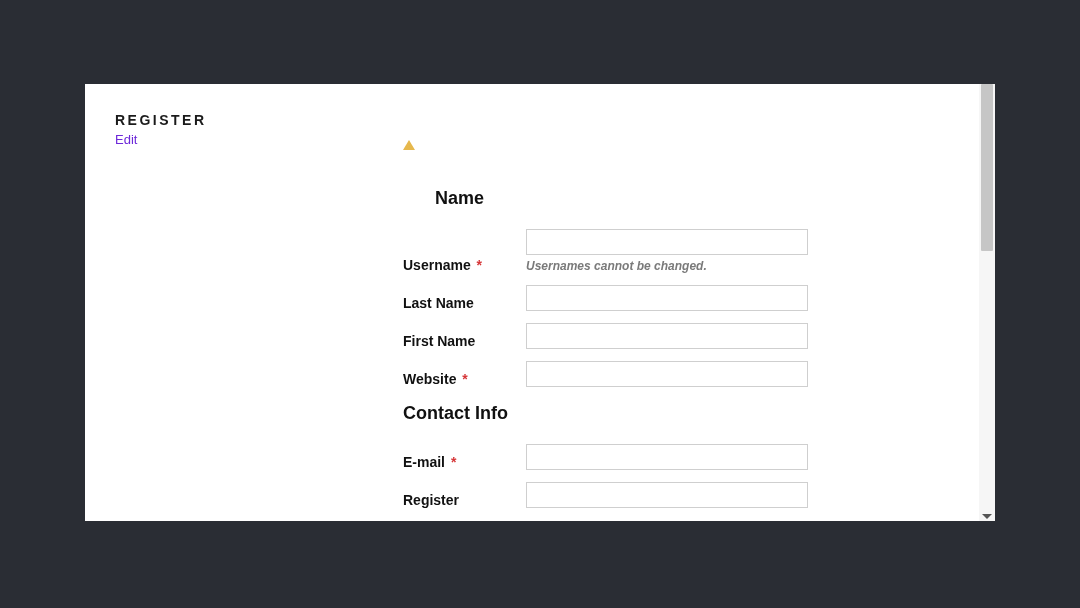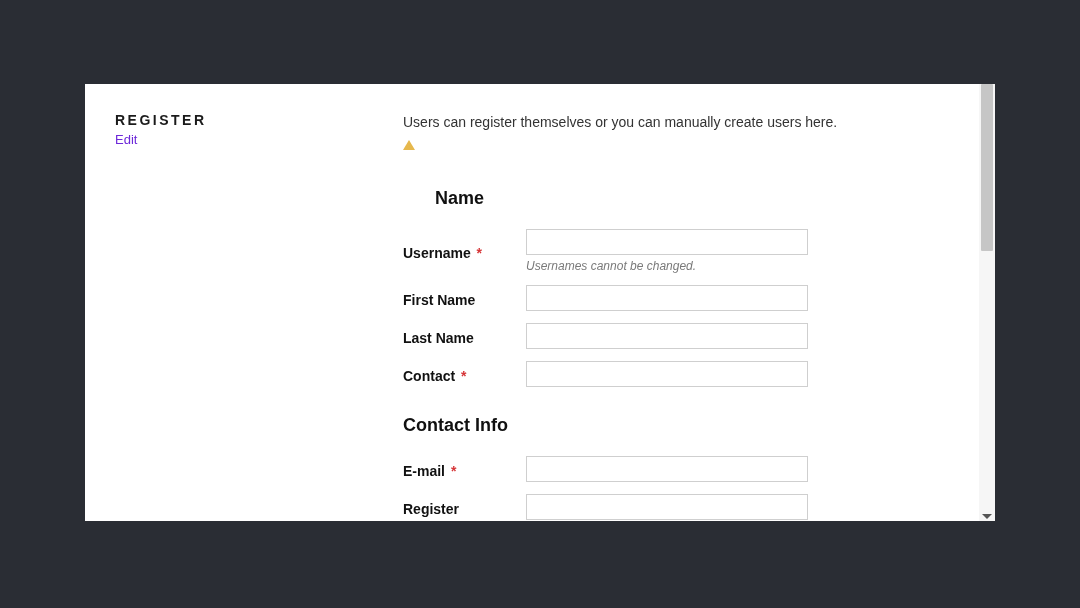--- a/index.html
+++ b/index.html
@@ -105,30 +105,30 @@
       border-right: 6px solid transparent;
       border-bottom: 10px solid #e6b84d;
       vertical-align: middle;
       margin-top: 2px;
       position: relative;
     }
     .section-h {
       font-size: 18px;
       font-weight: 700;
       color: #111;
-      margin-top: 28px;
+      margin-top: 16px;
       margin-bottom: 20px;
     }
     .section-h.first {
       margin-top: 34px;
       margin-left: 32px;
     }
     .field-row {
       display: flex;
-      align-items: center;
+      align-items: flex-end;
       margin-bottom: 12px;
     }
     .field-label {
       width: 123px;
       flex-shrink: 0;
       font-size: 14px;
       font-weight: 700;
       color: #111;
       padding-top: 4px;
     }
@@ -146,70 +146,71 @@
       border: 1px solid #cfcfcf;
       background: #fff;
       padding: 3px 6px;
       font-size: 13px;
     }
     .field-help {
       font-size: 12px;
       font-style: italic;
       color: #7a7a7a;
       margin-top: 4px;
+      font-weight: bold;
     }
   </style>
 </head>
 <body>
 
 <div class="frame">
   <div class="page">
     <div class="content">
 
       <div class="sidebar">
         <div class="sidebar-title">Register</div>
         <div class="sidebar-link">Edit</div>
       </div>
 
       <div class="main">
         <div class="intro">
-          <span>Users can register themselves or you can manually create users here.</span><br>
+          <br>
           <span class="warn-icon"></span>
         </div>
 
         <h2 class="section-h first">Name</h2>
 
         <div class="field-row">
           <div class="field-label">
             <span>Username</span>
             <span class="req">*</span>
           </div>
           <div class="field-input-wrap">
             <input type="text" class="field-input" value="" style="">
             <div class="field-help">Usernames cannot be changed.</div>
           </div>
         </div>
 
         <div class="field-row">
+          <div class="field-label">Last Name</div>
+          <div class="field-input-wrap">
+            <input type="text" class="field-input" value="" style="">
+          </div>
+        </div>
+
+        <div class="field-row">
           <div class="field-label">First Name</div>
           <div class="field-input-wrap">
             <input type="text" class="field-input" value="" style="">
           </div>
         </div>
 
         <div class="field-row">
-          <div class="field-label">Last Name</div>
-          <div class="field-input-wrap">
-            <input type="text" class="field-input" value="" style="">
-          </div>
-        </div>
-
-        <div class="field-row">
           <div class="field-label">
-            <span>Contact</span>
+            <span>Website</span>
             <span class="req">*</span>
           </div>
           <div class="field-input-wrap">
             <input type="text" class="field-input" value="" style="">
           </div>
         </div>
 
         <h2 class="section-h">Contact Info</h2>
 
         <div class="field-row">

